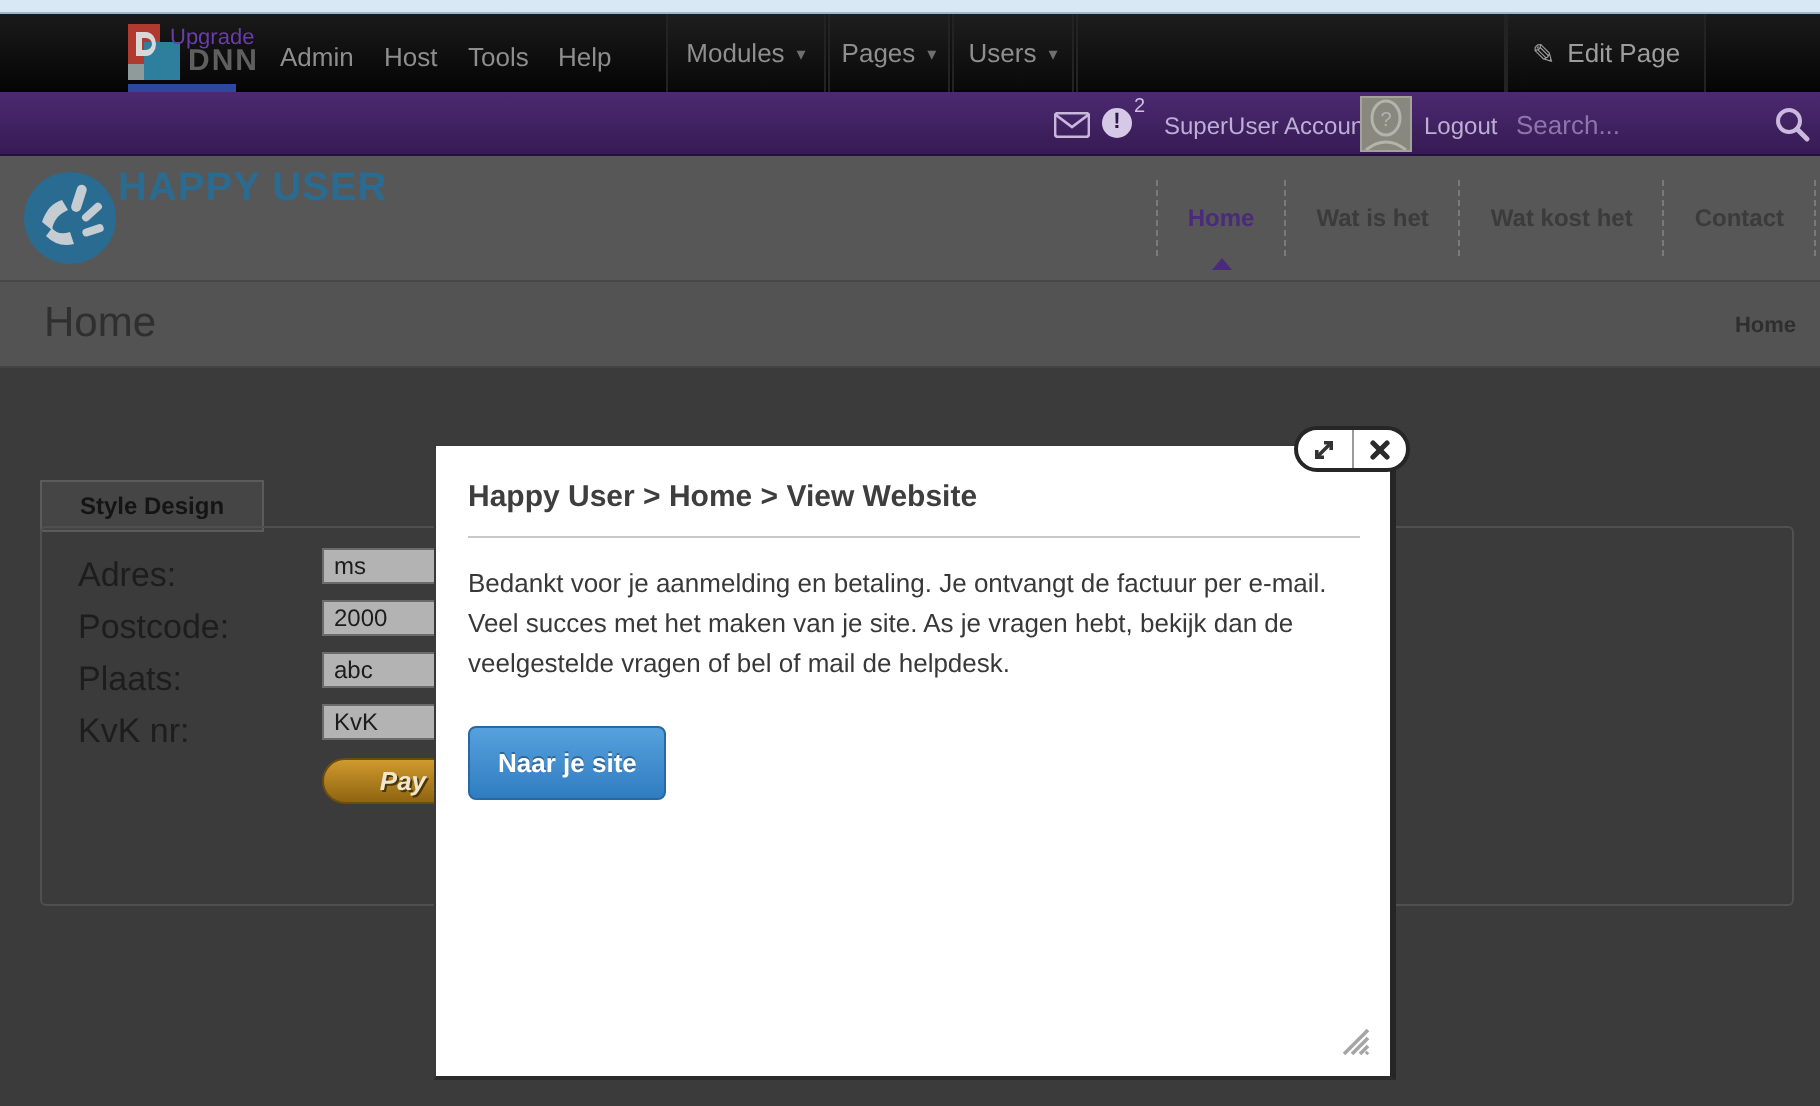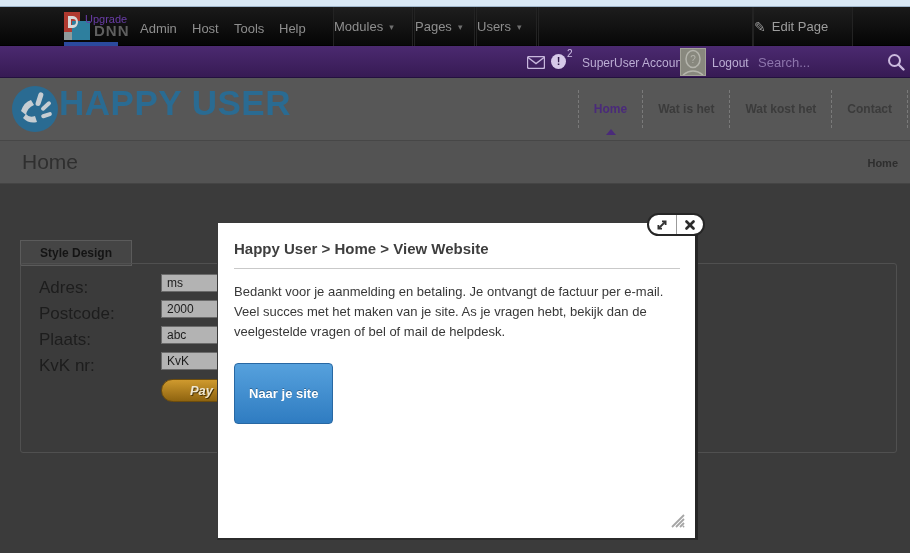--- a/index.html
+++ b/index.html
@@ -6,21 +6,21 @@
   body { font-family:"Liberation Sans", sans-serif; background:#222; }
   #screen { position:relative; width:910px; height:553px; overflow:hidden; background:#3b3b3b; }
 
   
   .top-strip { position:absolute; left:0; top:0; width:910px; height:7px; background:#d9e8f5; border-bottom:1px solid #9fb6cc; }
 
   
   .control-panel { position:absolute; left:0; top:7px; width:910px; height:39px;
     background:linear-gradient(180deg,#1a1a1a 0%,#050505 100%); border-bottom:1px solid #000; }
   .cp-item { position:absolute; top:14px; font-size:13px; color:#8e8e8e; cursor:pointer; }
-  .cp-box { position:absolute; top:0; height:39px; display:flex; align-items:center; gap:6px;
+  .cp-box { position:absolute; top:0; height:39px; display:flex; align-items:center; justify-content:center; gap:6px;
     border-left:1px solid #232323; border-right:1px solid #232323; background:rgba(255,255,255,0.02);
     color:#8e8e8e; font-size:13px; cursor:pointer; }
   .caret { font-size:9px; color:#6f6f6f; }
   .upgrade { position:absolute; left:85px; top:6px; font-size:11px; color:#6a3da8; cursor:pointer; }
   .dnn-text { position:absolute; left:94px; top:15px; font-size:15px; font-weight:bold; color:#5f5f5f; letter-spacing:1px; }
   .dnn-underline { position:absolute; left:64px; top:35px; width:54px; height:4px; background:#2b4a9e; }
   .pencil { font-size:14px; color:#9a9a9a; }
 
   
   .user-bar { position:absolute; left:0; top:46px; width:910px; height:32px;
@@ -30,21 +30,21 @@
     background:#d6c9e8; color:#2c1745; font-size:11px; font-weight:bold; text-align:center; line-height:15px; cursor:pointer; }
   .alert-count { position:absolute; left:567px; top:2px; font-size:10px; color:#cfc0e6; }
   .avatar { position:absolute; left:680px; top:2px; width:26px; height:28px; background:#88887e;
     border:1px solid #a3a398; cursor:pointer; }
   .search-input { position:absolute; left:758px; top:5px; width:122px; height:22px; background:transparent;
     border:none; outline:none; color:#8d75ac; font-size:13px; font-family:"Liberation Sans",sans-serif; }
   .search-input::placeholder { color:#8d75ac; opacity:1; }
 
   
   .site-header { position:absolute; left:0; top:78px; width:910px; height:63px; background:#575757; border-bottom:1px solid #474747; }
-  .logo-title { position:absolute; left:59px; top:5px; font-size:35px; font-weight:bold; color:#2a6b92; letter-spacing:0.5px; cursor:pointer; }
+  .logo-title { position:absolute; left:59px; top:5px; font-size:20px; font-weight:bold; color:#2a6b92; letter-spacing:0.5px; cursor:pointer; }
   .tagline { position:absolute; left:62px; top:39px; font-size:13px; }
   .tag-b { font-weight:bold; color:#1f1f1f; letter-spacing:1px; }
   .tag-m { color:#7c7c7c; letter-spacing:2px; }
   .main-nav { position:absolute; right:2px; top:12px; display:flex; height:38px; }
   .nav-item { position:relative; display:flex; align-items:center; padding:0 15px; border-left:1px dashed #7a7a7a;
     font-size:12px; font-weight:bold; color:#3b3b3b; cursor:pointer; }
   .nav-item:last-child { border-right:1px dashed #7a7a7a; }
   .nav-item.active { color:#4a2a7a; }
   .nav-arrow { position:absolute; left:50%; bottom:-7px; margin-left:-5px; width:0; height:0;
     border-left:5px solid transparent; border-right:5px solid transparent; border-bottom:6px solid #4a2a7a; }
@@ -78,21 +78,21 @@
     border:2px solid #262626; border-radius:12px; display:flex; }
   .mc-btn { flex:1; display:flex; align-items:center; justify-content:center; cursor:pointer; }
   .mc-btn + .mc-btn { border-left:1px solid #9b9b9b; }
   .modal-inner { padding:17px 15px 0 16px; }
   .modal-title { font-size:15px; font-weight:bold; color:#3e3e3e; }
   .modal-divider { margin-top:11px; border-top:1px solid #c9c9c9; }
   .modal-subtitle { margin-top:15px; font-size:13px; color:#333; }
   .modal-body { margin-top:13px; font-size:13px; color:#383838; line-height:1.55; }
   .modal-btn { margin-top:21px; display:inline-block; background:linear-gradient(180deg,#56a1dd 0%,#2f7cc1 100%);
     border:1px solid #2868a3; border-radius:4px; color:#fff; font-weight:bold; font-size:13px;
-    padding:22px 14px; text-shadow:0 -1px 0 rgba(0,0,0,0.3); font-family:"Liberation Sans",sans-serif; cursor:pointer; }
+    padding:10px 14px; text-shadow:0 -1px 0 rgba(0,0,0,0.3); font-family:"Liberation Sans",sans-serif; cursor:pointer; }
   .grip { position:absolute; right:9px; bottom:9px; cursor:nwse-resize; }
 </style>
 </head>
 <body>
 
 <div id="screen">
 
   <div class="top-strip"></div>
 
   <div class="control-panel">

